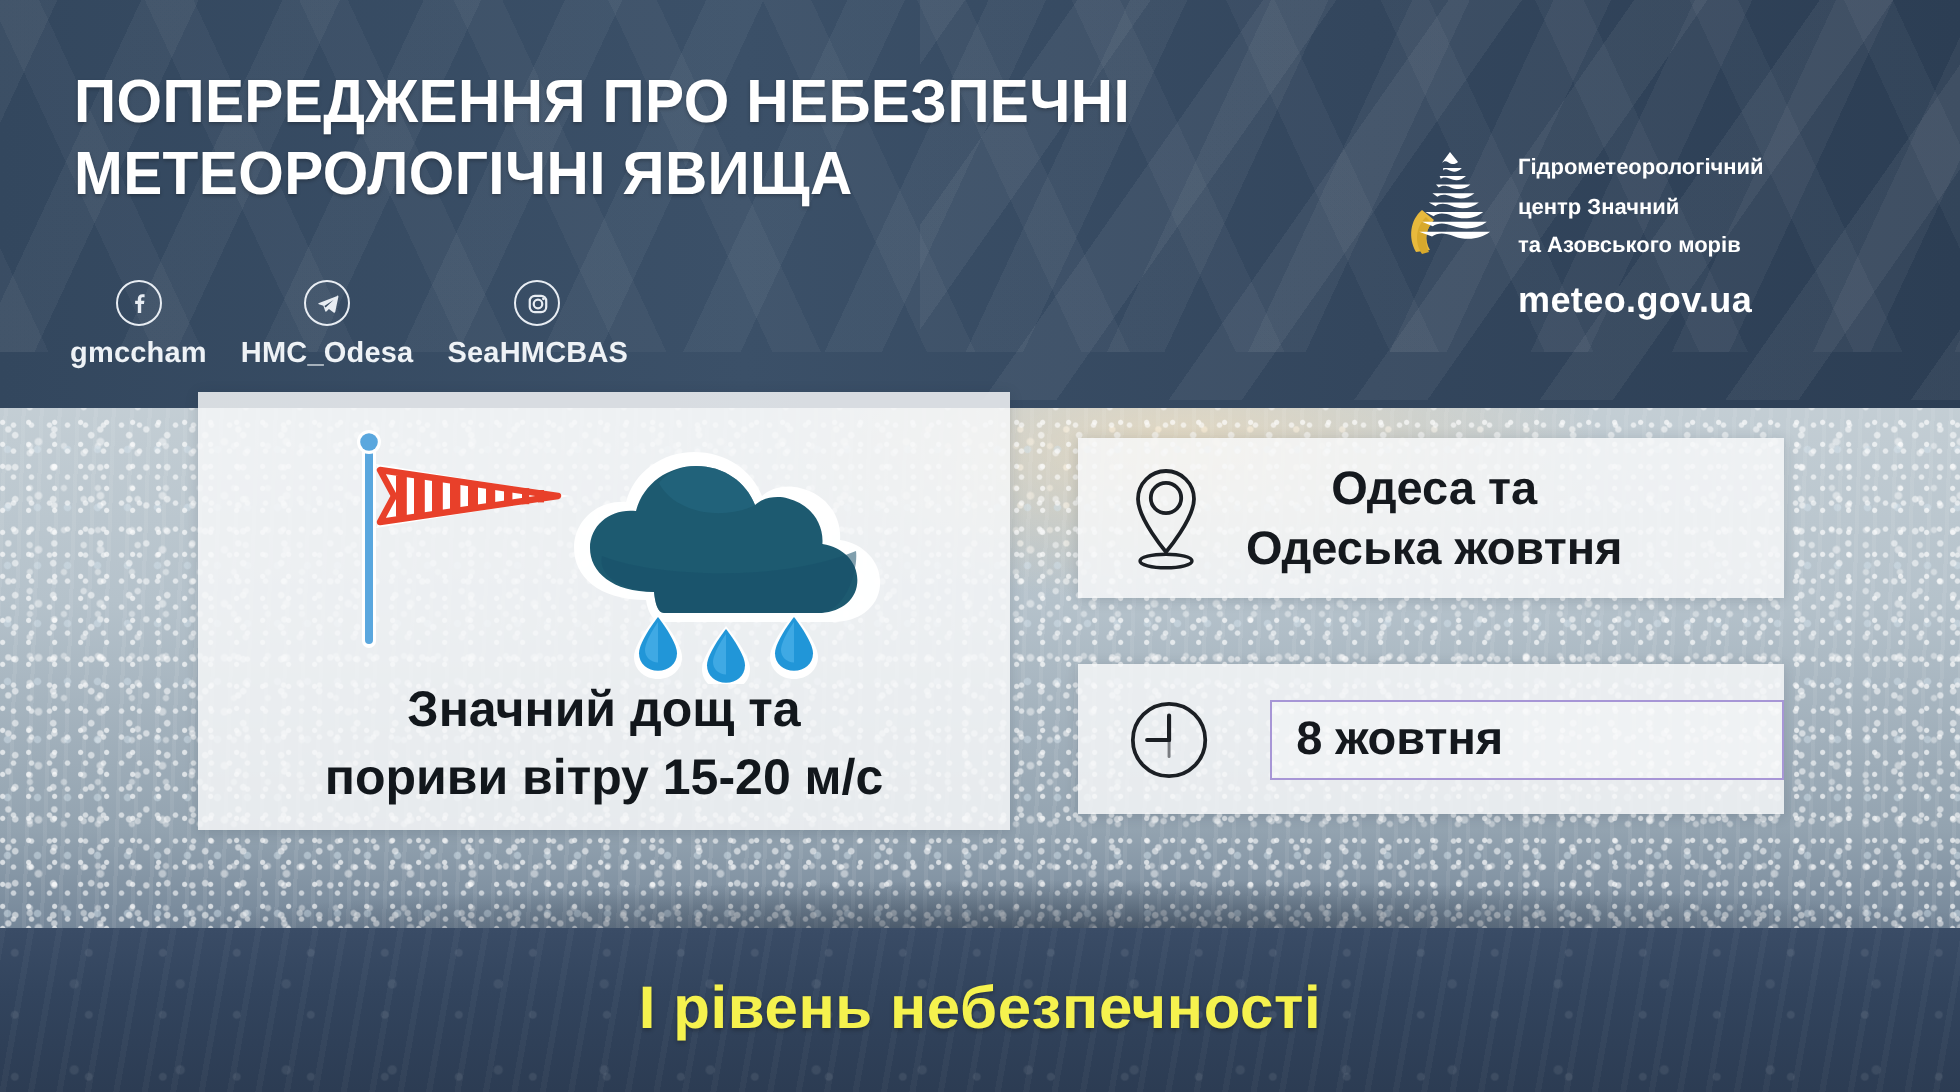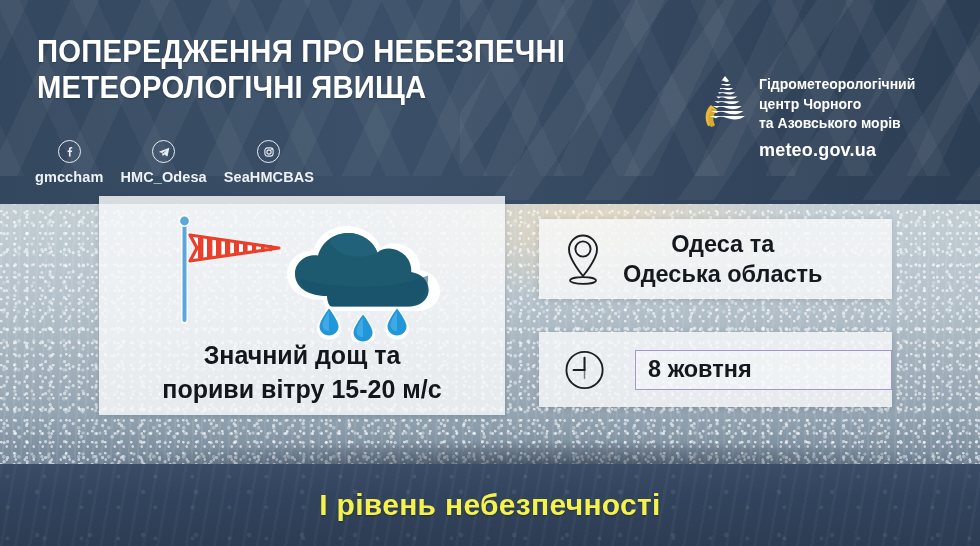--- a/index.html
+++ b/index.html
@@ -93,21 +93,21 @@
     display:flex;align-items:center;justify-content:center;
     color:#e8edf3;font-size:12px;line-height:1;flex:0 0 auto;
   }
   .social .glyph svg{display:block;}
   .social .handle{color:#eef2f6;font-size:14.5px;font-weight:bold;letter-spacing:.1px;}
 
   
   .logo{position:absolute;left:703px;top:74px;display:flex;align-items:flex-start;gap:12px;}
   .logo-mark{width:44px;height:56px;flex:0 0 auto;}
   .logo-text{padding-top:1px;}
-  .logo-line{color:#ffffff;font-size:14px;font-weight:bold;line-height:19.5px;white-space:nowrap;}
+  .logo-line{color:#ffffff;font-size:11px;font-weight:bold;line-height:19.5px;white-space:nowrap;}
   .logo-url{color:#ffffff;font-size:18px;font-weight:bold;margin-top:6px;letter-spacing:.2px;}
 
   
   .card{
     position:absolute;background:rgba(247,248,249,.84);
     box-shadow:0 1px 6px rgba(30,45,60,.18);
   }
   .card-main{left:99px;top:196px;width:406px;height:219px;}
   .card-place{left:539px;top:219px;width:353px;height:80px;
       display:flex;align-items:center;gap:20px;padding-left:24px;box-sizing:border-box;text-align:center;}
@@ -218,21 +218,21 @@
           <path d="M15 18.2 L32.2 18.2 C29.4 20.8 25.6 21.1 22.4 19.7 C19.8 18.6 17.8 18.7 16.4 19.8 Z"></path>
           <path d="M13.2 22.6 L34.2 22.6 C31 25.5 26.4 25.9 22.7 24.3 C19.7 23 17.3 23.1 15.7 24.4 Z"></path>
           <path d="M11.4 27.2 L36.4 27.2 C32.7 30.4 27.3 30.8 23 29 C19.5 27.5 16.7 27.6 14.8 29.1 Z"></path>
           <path d="M9.6 32 L38.6 32 C34.4 35.5 28.2 36 23.2 34 C19.2 32.3 16 32.4 13.8 34.1 Z"></path>
           <path d="M8 36.9 L40.4 36.9 C35.9 40.6 29.1 41.1 23.6 39 C19.3 37.2 15.8 37.3 13.4 39.1 Z"></path>
           <path d="M6.6 41.9 L42 41.9 C37.2 45.8 29.9 46.3 24 44.1 C19.4 42.2 15.6 42.3 13 44.2 Z"></path>
         </g>
       </svg>
       <div class="logo-text">
         <div class="logo-line">Гідрометеорологічний</div>
-        <div class="logo-line">центр Чорного</div>
+        <div class="logo-line">центр Значний</div>
         <div class="logo-line">та Азовського морів</div>
         <div class="logo-url">meteo.gov.ua</div>
       </div>
     </div>
   </div>
 
   <div class="card card-main">
     <div class="icon-row">
 
       <svg width="150" height="120" viewBox="0 0 150 120" style="position:absolute;left:58px;top:0;">
@@ -293,21 +293,21 @@
   </div>
 
   <div class="card card-place">
     <svg width="40" height="54" viewBox="0 0 40 54">
       <path d="M20 3.5 C12.3 3.5 6 9.8 6 17.5 C6 27.5 20 44 20 44 C20 44 34 27.5 34 17.5 C34 9.8 27.7 3.5 20 3.5 Z" fill="none" stroke="#1b1f24" stroke-width="1.9"></path>
       <circle cx="20" cy="17" r="7.6" fill="none" stroke="#1b1f24" stroke-width="1.9"></circle>
       <ellipse cx="20" cy="48.5" rx="13" ry="3.4" fill="none" stroke="#1b1f24" stroke-width="1.7"></ellipse>
     </svg>
     <div class="place-text">
       <div>Одеса та</div>
-      <div>Одеська область</div>
+      <div>Одеська жовтня</div>
     </div>
   </div>
 
   <div class="card card-date">
     <svg width="44" height="44" viewBox="0 0 44 44">
       <circle cx="22" cy="22" r="18.5" fill="none" stroke="#1b1f24" stroke-width="1.9"></circle>
       <path d="M22 22 L22 9.5" fill="none" stroke="#1b1f24" stroke-width="2.1" stroke-linecap="round"></path>
       <path d="M22 22 L10.8 22" fill="none" stroke="#1b1f24" stroke-width="2.1" stroke-linecap="round"></path>
       <path d="M22 22 L22 30.5" fill="none" stroke="#1b1f24" stroke-width="1.5" stroke-linecap="round" opacity=".55"></path>
     </svg>

